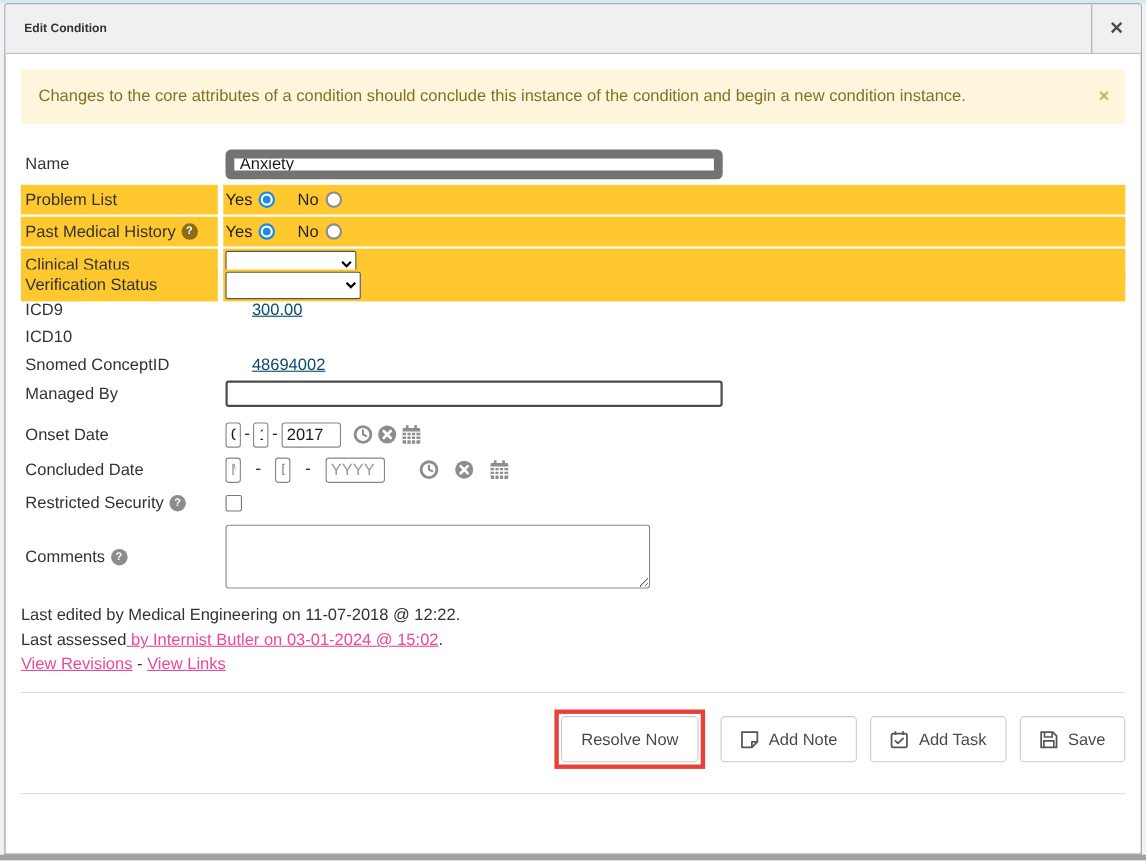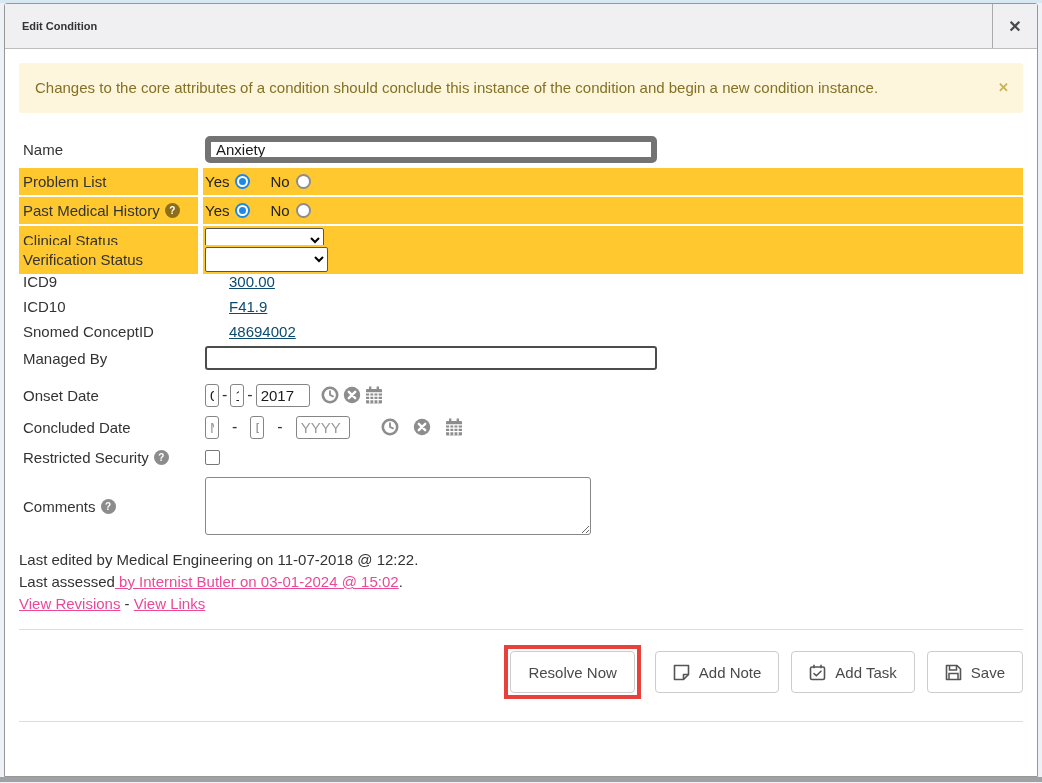--- a/index.html
+++ b/index.html
@@ -34,21 +34,21 @@
   .hl .lbl, .hl .val { background: #ffc82e; }
   .row-radio { height: 27px; }
   .row-select { height: 16px; margin-bottom: 3px; }
   .row-code { height: 24px; margin-bottom: 1px; }
   .row-name { margin-bottom: 3px; }
   .help { width: 15px; height: 15px; border-radius: 50%; background: rgba(0,0,0,0.45);
           color: #fff; font-size: 10px; font-weight: bold; display: inline-flex;
           align-items: center; justify-content: center; flex: 0 0 15px; }
   input[type=text] { font-family: "Liberation Sans", sans-serif; font-size: 15px;
                      color: #1a1a1a; }
-  .name-input { width: 452px; height: 27px; border: 6px solid #737373; border-radius: 5px;
+  .name-input { width: 452px; height: 27px; border: 8px solid #737373; border-radius: 5px;
                 padding: 0 5px; }
   .managed-input { width: 452px; height: 24px; border: 2px solid #4c4c4c;
                    border-radius: 3px; padding: 0 5px; }
   .sel { width: 119px; height: 25px; border: 1px solid #555; border-radius: 2px;
          background: #fff; font-size: 14px; }
   .code-link { color: #0c4a6e; text-decoration: underline; font-size: 15px; cursor: pointer; margin-left: 24px; }
   
   .radio { width: 15px; height: 15px; border-radius: 50%; background: #fff;
            display: inline-block; position: relative; cursor: pointer; }
   .radio.on { border: 2px solid #1e88e5; }
@@ -158,23 +158,20 @@
 
     <div class="row row-code">
       <div class="lbl">ICD9</div>
       <div class="val">
           <a class="code-link">300.00</a>
         </div>
     </div>
 
     <div class="row row-code">
       <div class="lbl">ICD10</div>
-      <div class="val">
-          <a class="code-link">F41.9</a>
-        </div>
     </div>
 
     <div class="row row-code">
       <div class="lbl">Snomed ConceptID</div>
       <div class="val">
           <a class="code-link">48694002</a>
         </div>
     </div>
 
     <div class="row">

